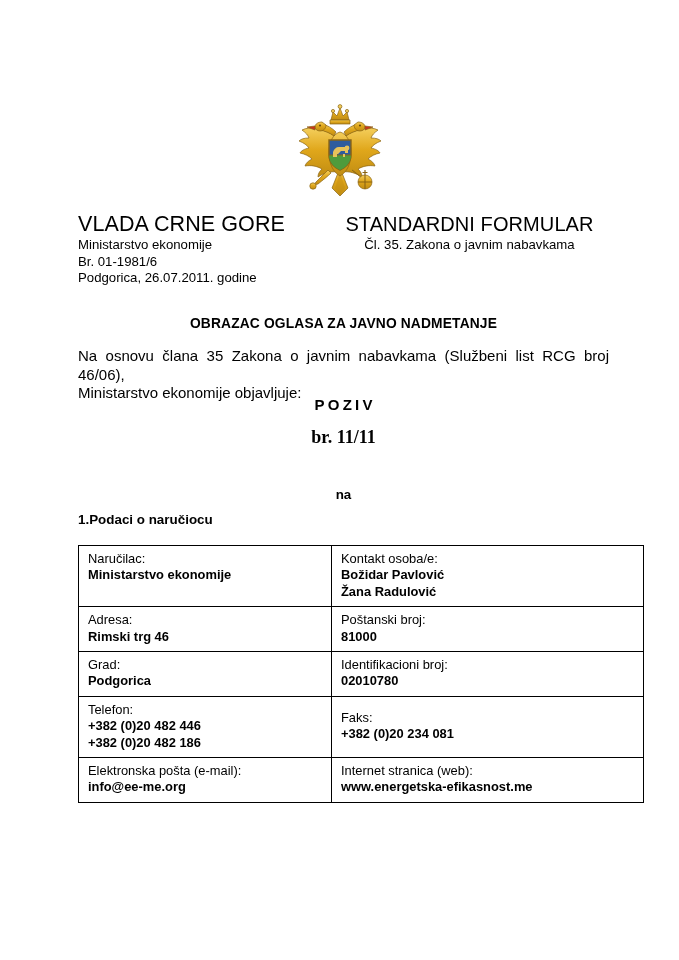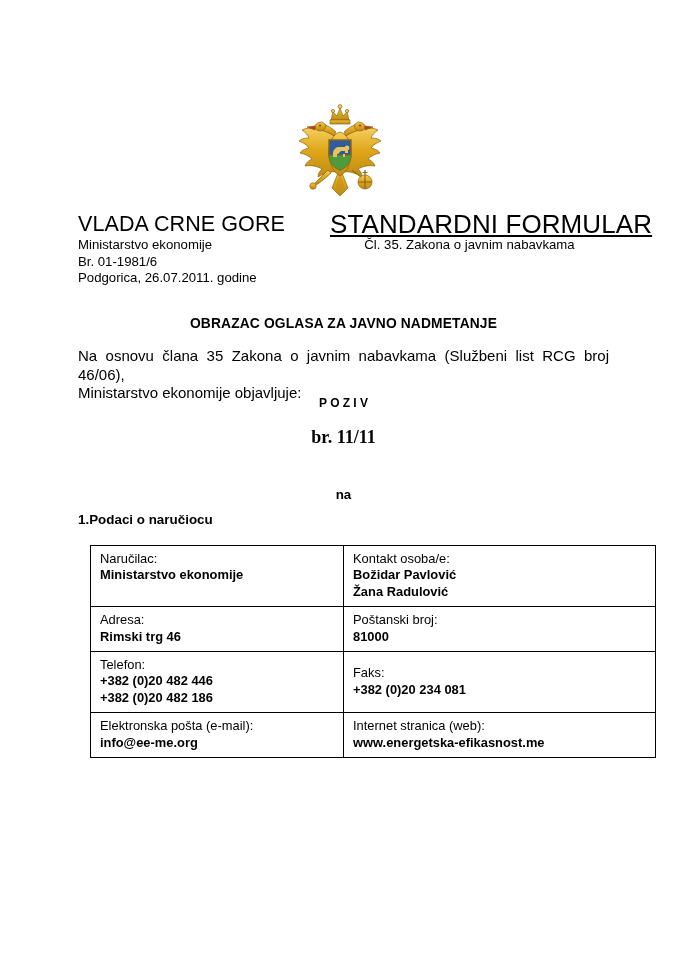--- a/index.html
+++ b/index.html
@@ -48,21 +48,21 @@
   .header-right {
     width: 279px;
     text-align: center;
   }
   .h-title {
     font-size: 21.5px;
     line-height: 25px;
     letter-spacing: 0.1px;
     white-space: nowrap;
   }
-  .header-right .h-title { font-size: 26px; text-decoration: underline; }
+  .header-right .h-title { font-size: 20px; }
   .h-sub {
     font-size: 13.2px;
     line-height: 16.6px;
   }
   .header-left .h-sub:first-of-type { margin-top: 2px; }
 
   
   .obrazac {
     position: absolute;
     left: 78px;
@@ -86,21 +86,21 @@
     display: block;
     text-align: justify;
     text-align-last: justify;
   }
   .poziv {
     position: absolute;
     left: 78px;
     top: 396px;
     width: 531px;
     text-align: center;
-    font-size: 12px;
+    font-size: 15px;
     font-weight: bold;
     letter-spacing: 3.2px;
     text-indent: 3.2px;
   }
   .brnum {
     position: absolute;
     left: 78px;
     top: 427px;
     width: 531px;
     text-align: center;
@@ -132,21 +132,21 @@
     position: absolute;
     left: 78px;
     top: 512px;
     font-size: 13.4px;
     font-weight: bold;
   }
 
   
   .info-table {
     position: absolute;
-    left: 90px;
+    left: 78px;
     top: 545px;
     width: 529px;
     border-collapse: collapse;
     table-layout: fixed;
     border-radius: 31px;
   }
   .info-table td {
     border: 1.3px solid #000;
     padding: 5px 8px 6px 9px;
     vertical-align: top;
@@ -274,20 +274,30 @@
           <div class="cell-label">Adresa:</div>
           <div class="cell-value">Rimski trg 46</div>
         </td>
         <td class="col-right">
           <div class="cell-label">Poštanski broj:</div>
           <div class="cell-value">81000</div>
         </td>
       </tr>
       <tr>
         <td class="col-left">
+          <div class="cell-label">Grad:</div>
+          <div class="cell-value">Podgorica</div>
+        </td>
+        <td class="col-right">
+          <div class="cell-label">Identifikacioni broj:</div>
+          <div class="cell-value">02010780</div>
+        </td>
+      </tr>
+      <tr>
+        <td class="col-left">
           <div class="cell-label">Telefon:</div>
           <div class="cell-value">+382 (0)20 482 446</div>
           <div class="cell-value">+382 (0)20 482 186</div>
         </td>
         <td class="col-right vmid">
           <div class="cell-label">Faks:</div>
           <div class="cell-value">+382 (0)20 234 081</div>
         </td>
       </tr>
       <tr>

